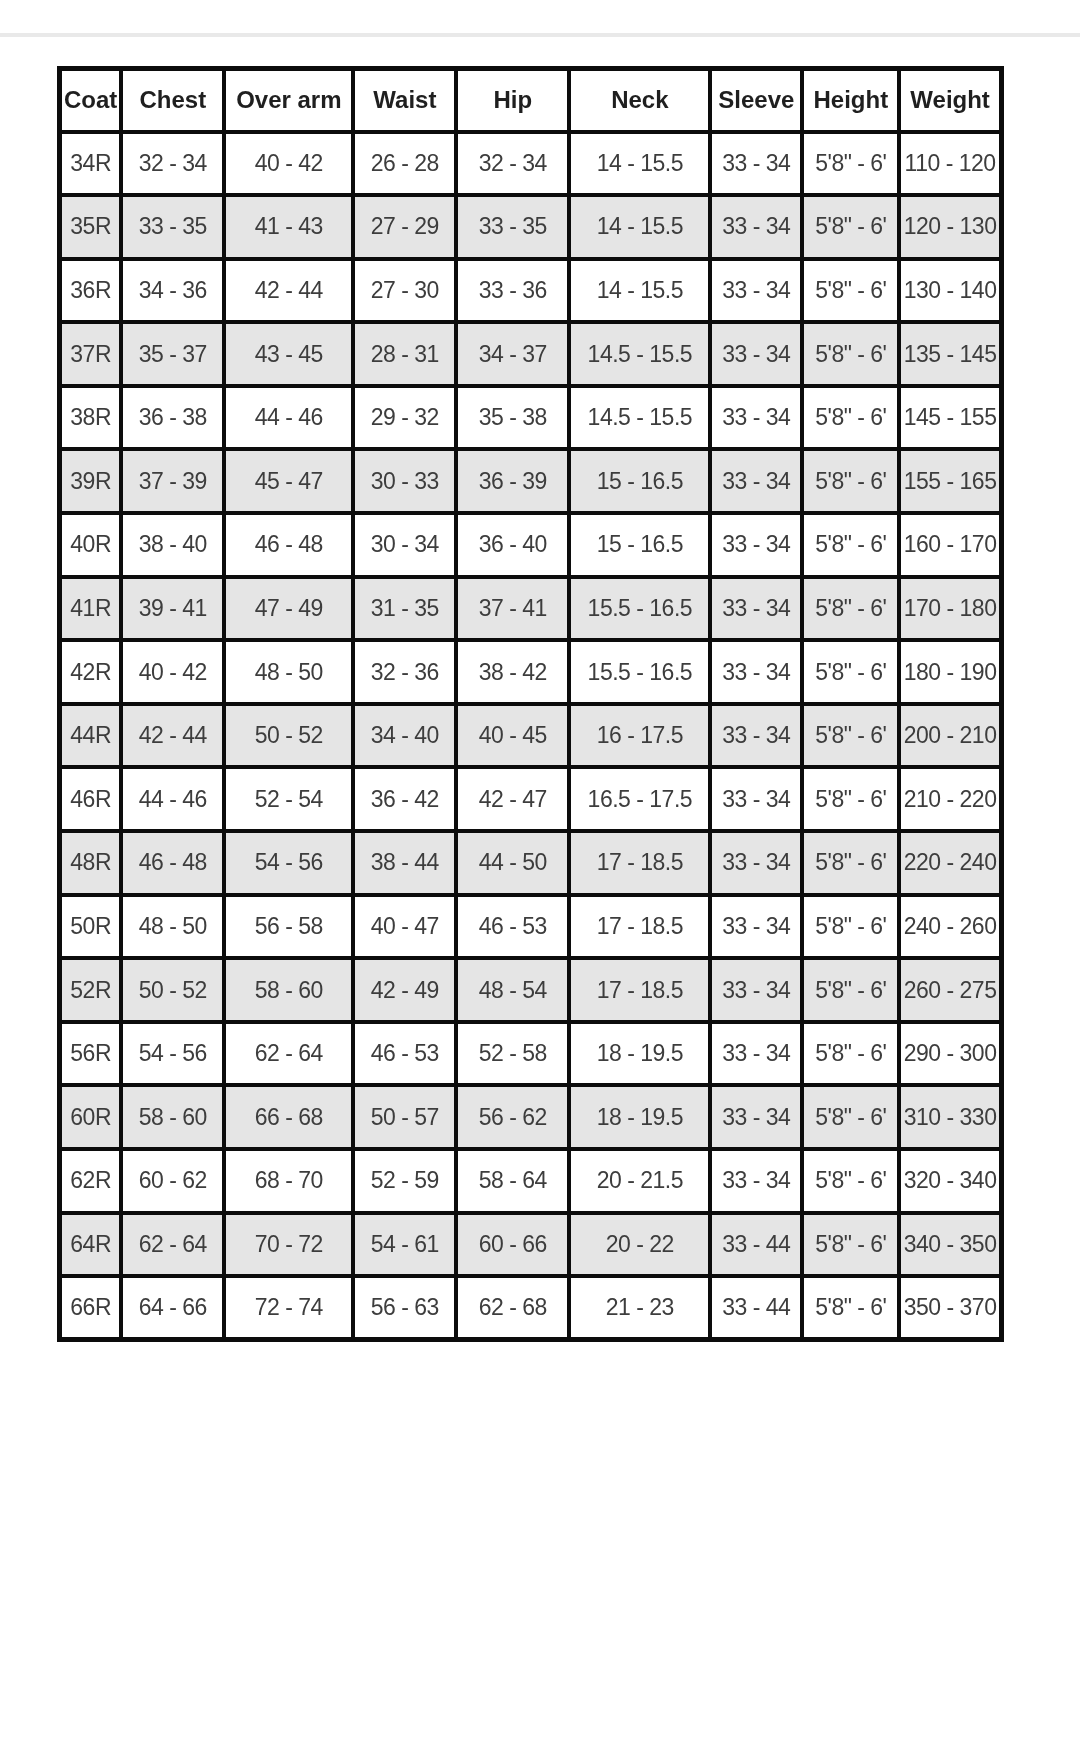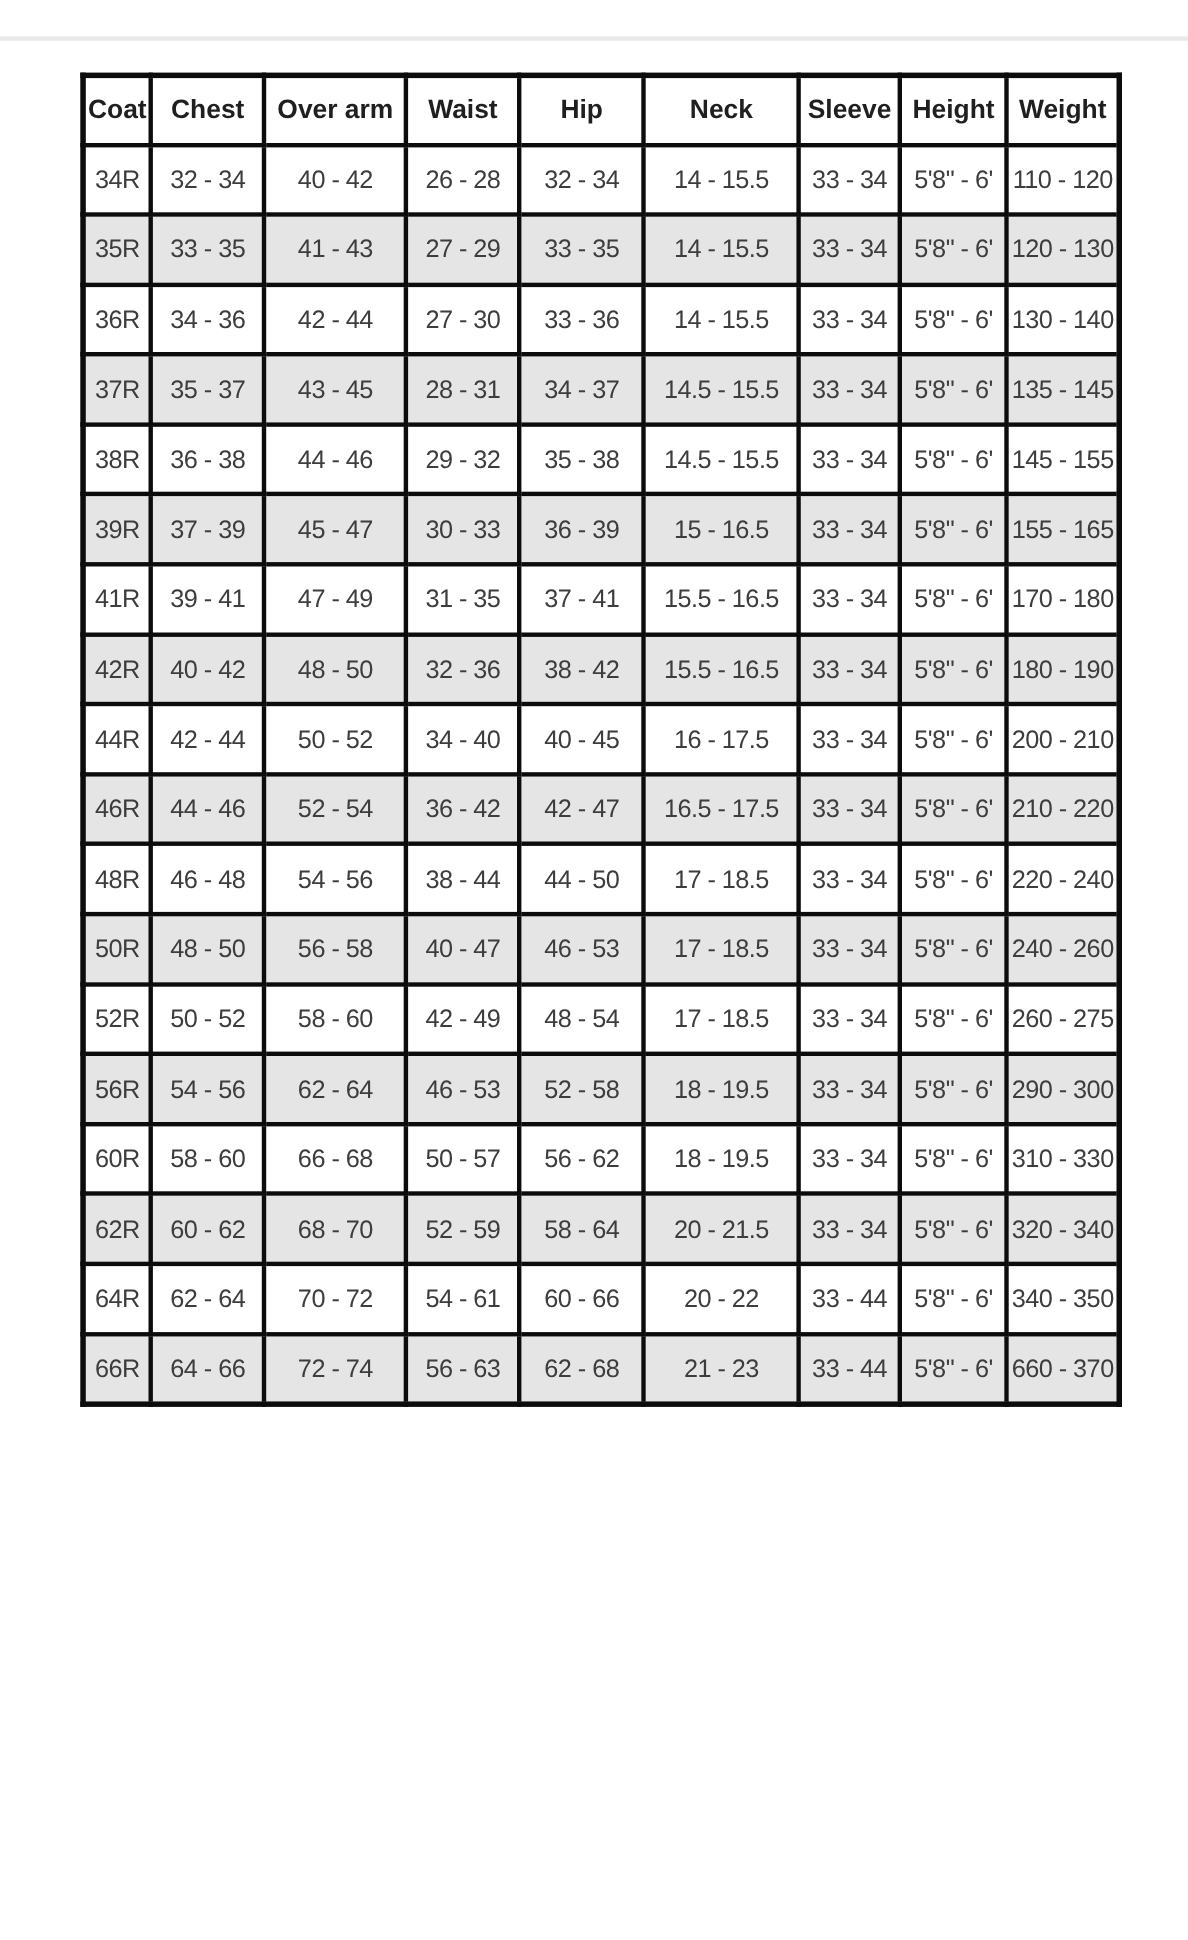--- a/index.html
+++ b/index.html
@@ -20,21 +20,21 @@
   .top-divider {
     position: absolute;
     left: 0;
     top: 33px;
     width: 100%;
     height: 4px;
     background: var(--divider-color, #e9e9e9);
   }
   table.size-chart {
     position: absolute;
-    left: 73px;
+    left: 57px;
     top: 66px;
     border-collapse: collapse;
     table-layout: fixed;
     border: 5px solid var(--border-color, #0c0c0c);
   }
   table.size-chart th,
   table.size-chart td {
     border: 4px solid var(--border-color, #0c0c0c);
     text-align: center;
     vertical-align: middle;
@@ -159,20 +159,31 @@
           <td>37 - 39</td>
           <td>45 - 47</td>
           <td>30 - 33</td>
           <td>36 - 39</td>
           <td>15 - 16.5</td>
           <td>33 - 34</td>
           <td>5'8" - 6'</td>
           <td>155 - 165</td>
         </tr>
         <tr>
+          <td>40R</td>
+          <td>38 - 40</td>
+          <td>46 - 48</td>
+          <td>30 - 34</td>
+          <td>36 - 40</td>
+          <td>15 - 16.5</td>
+          <td>33 - 34</td>
+          <td>5'8" - 6'</td>
+          <td>160 - 170</td>
+        </tr>
+        <tr>
           <td>41R</td>
           <td>39 - 41</td>
           <td>47 - 49</td>
           <td>31 - 35</td>
           <td>37 - 41</td>
           <td>15.5 - 16.5</td>
           <td>33 - 34</td>
           <td>5'8" - 6'</td>
           <td>170 - 180</td>
         </tr>
@@ -288,17 +299,17 @@
         </tr>
         <tr>
           <td>66R</td>
           <td>64 - 66</td>
           <td>72 - 74</td>
           <td>56 - 63</td>
           <td>62 - 68</td>
           <td>21 - 23</td>
           <td>33 - 44</td>
           <td>5'8" - 6'</td>
-          <td>660 - 370</td>
+          <td>350 - 370</td>
         </tr>
       </tbody>
   </table>
 </div>
 
 </body></html>

